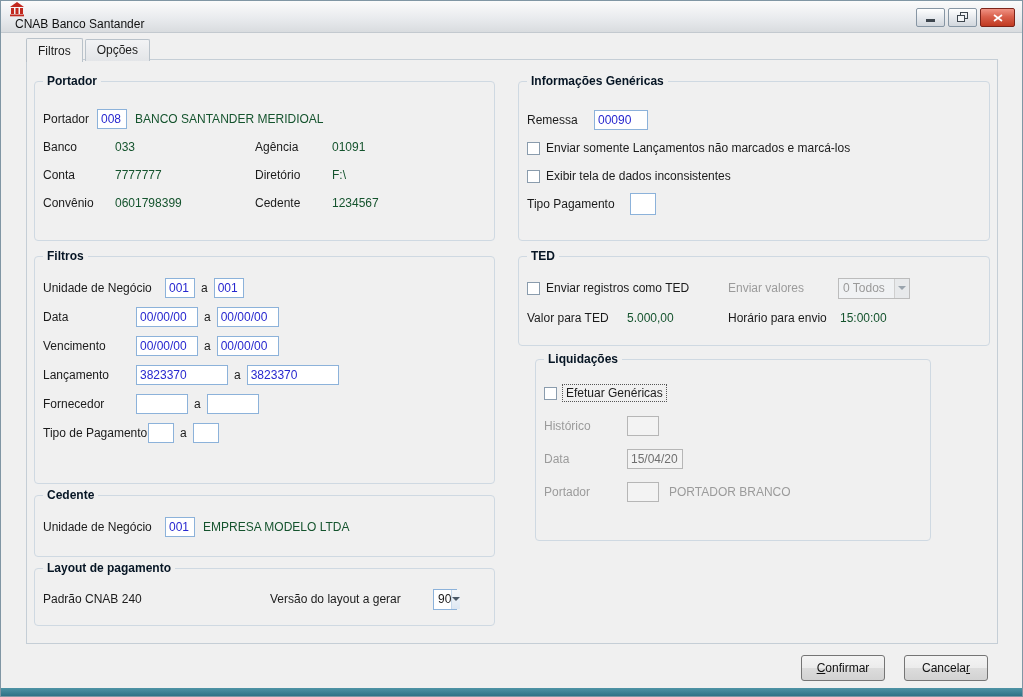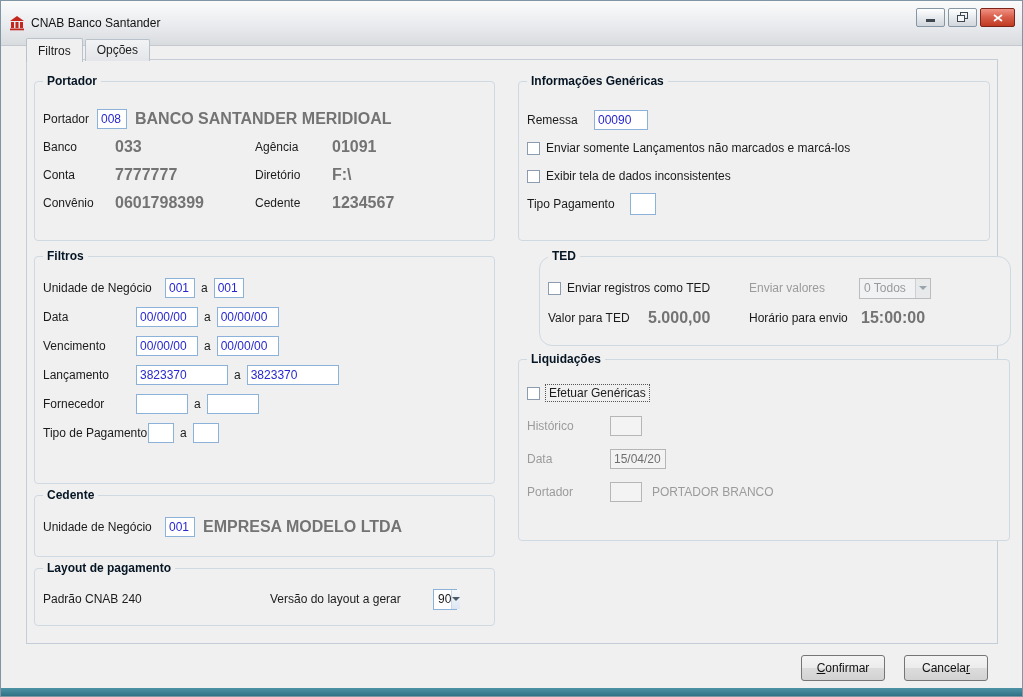--- a/index.html
+++ b/index.html
@@ -1,22 +1,22 @@
 <!DOCTYPE html>
 <html><head>
 <meta charset="utf-8">
 <style>
   html,body{margin:0;padding:0;background:#cfd4d9;}
   *{box-sizing:border-box;}
   .window{position:relative;width:1023px;height:697px;background:#f0f0f0;border:1px solid #8096a4;
           font-family:"Liberation Sans",sans-serif;overflow:hidden;}
   
-  .titlebar{position:absolute;left:0;top:0;width:100%;height:45px;
+  .titlebar{position:absolute;left:0;top:0;width:100%;height:32px;
             background:linear-gradient(#fbfbfb,#e9ebee 55%,#d9dcdf);
-            border-bottom:1px solid #c3c9cf;display:flex;align-items:center;padding-left:8px;}
+            border-bottom:1px solid #c3c9cf;display:flex;align-items:flex-start;padding-left:8px;flex-direction:column;}
   .title-text{font-size:12px;color:#111;margin-left:6px;}
   .win-btns{position:absolute;top:7px;right:7px;display:flex;gap:3px;}
   .wbtn{width:29px;height:19px;border:1px solid #8796a4;border-radius:2px;
         background:linear-gradient(#ffffff,#e7eaee 50%,#d2d7dd);
         display:flex;align-items:center;justify-content:center;}
   .wbtn.close{width:35px;border-color:#7c241a;background:linear-gradient(#f09384,#d9604c 45%,#c03a22);}
   
   .tabbar{position:absolute;left:25px;top:36px;display:flex;align-items:flex-end;z-index:3;}
   .tab{font-size:12px;color:#1b1b1b;padding:3px 11px 4px;border:1px solid #b9c2ca;border-bottom:none;
        background:linear-gradient(#f2f3f5,#e3e5e8);margin-right:2px;border-radius:2px 2px 0 0;}
@@ -24,34 +24,34 @@
   .page{position:absolute;left:25px;top:58px;width:972px;height:585px;border:1px solid #c5ced6;background:#f0f0f0;}
   
   .group{position:absolute;border:1px solid #cfd9e2;border-radius:4px;background:#f0f0f0;z-index:2;}
   .group-title{position:absolute;top:-8px;left:8px;background:#f0f0f0;padding:0 4px;
                font-size:12px;font-weight:bold;color:#061524;white-space:nowrap;}
   .g-portador{left:33px;top:80px;width:461px;height:160px;}
   .g-filtros{left:33px;top:255px;width:461px;height:228px;}
   .g-cedente{left:33px;top:494px;width:461px;height:62px;}
   .g-layout{left:33px;top:567px;width:461px;height:58px;}
   .g-info{left:517px;top:80px;width:472px;height:160px;}
-  .g-ted{left:538px;top:255px;width:472px;height:90px;border-radius:13px;}
-  .g-liq{left:517px;top:358px;width:492px;height:182px;}
+  .g-ted{left:517px;top:255px;width:472px;height:90px;}
+  .g-liq{left:534px;top:358px;width:396px;height:182px;}
   
   .row{position:absolute;left:8px;display:flex;align-items:center;height:22px;white-space:nowrap;}
   .pr1{top:26px}.pr2{top:54px}.pr3{top:82px}.pr4{top:110px}
   .fr1{top:20px}.fr2{top:49px}.fr3{top:78px}.fr4{top:107px}.fr5{top:136px}.fr6{top:165px}
   .cr1{top:20px}.lr1{top:19px}
   .ir1{top:27px}.ir2{top:55px}.ir3{top:83px}.ir4{top:111px}
   .tr1{top:20px}.tr2{top:50px}
   .qr1{top:22px}.qr2{top:55px}.qr3{top:88px}.qr4{top:121px}
   
   .lbl{font-size:12px;color:#1b1b1b;flex:none;}
   .lbl.dis{color:#9b9b9b;}
-  .val{font-size:16px;color:#737373;flex:none;font-weight:bold;}
+  .val{font-size:12px;color:#14532d;flex:none;}
   .sep{margin:0 6px;font-size:12px;color:#1b1b1b;flex:none;}
   .dotted{outline:1px dotted #555;padding:1px 3px;}
   
   .w54{width:54px}.w67{width:67px}.w72{width:72px}.w77{width:77px}.w83{width:83px}
   .w93{width:93px}.w100{width:100px}.w101{width:101px}.w103{width:103px}.w105{width:105px}
   .w110{width:110px}.w112{width:112px}.w122{width:122px}.w140{width:140px}
   .w163{width:163px}.w201{width:201px}.w227{width:227px}
   
   .tbox{height:20px;border:1px solid #8cb2da;background:#fff;color:#2727cf;
         font-family:"Liberation Sans",sans-serif;font-size:12px;padding:0 3px;flex:none;}

